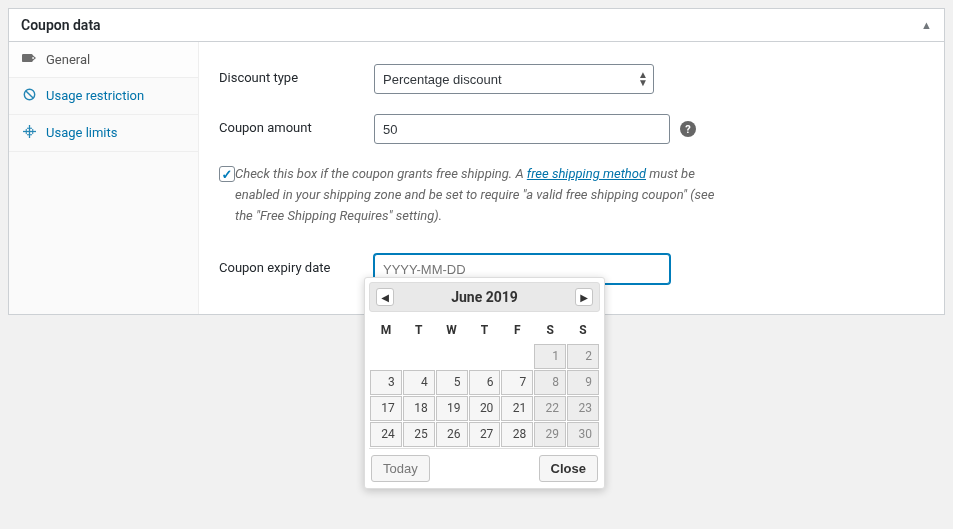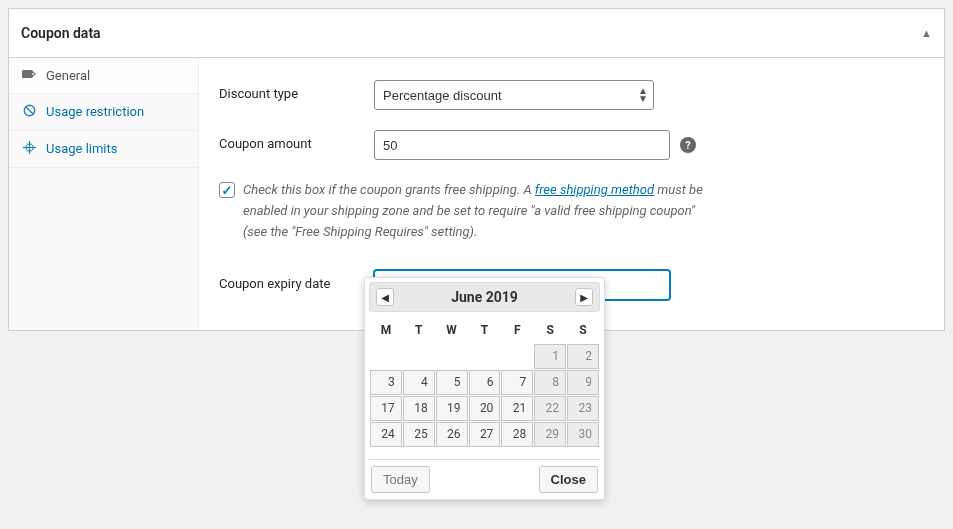--- a/index.html
+++ b/index.html
@@ -11,21 +11,21 @@
     font-size:13px; color:#444;
     padding:8px;
   }
   .panel {
     background:#fff;
     border:1px solid #ccd0d4;
   }
   .panel-header {
     display:flex; align-items:center; justify-content:space-between;
     border-bottom:1px solid #ccd0d4;
-    padding:16px 12px;
+    padding:8px 12px;
   }
   .panel-header h2 { margin:0; font-size:14px; font-weight:600; color:#23282d; }
   .toggle-arrow { color:#72777c; font-size:11px; cursor:pointer; }
   .panel-body { display:flex; }
   .tabs {
     width:190px; flex:0 0 190px;
     background:#fafafa;
     border-right:1px solid #eee;
     padding:0; margin:0; list-style:none;
   }
@@ -72,21 +72,21 @@
     box-shadow:0 0 0 1px #007cba;
     outline:none;
   }
   .help-icon {
     display:inline-flex; align-items:center; justify-content:center;
     width:16px; height:16px; border-radius:50%;
     background:#666; color:#fff;
     font-size:11px; font-weight:700;
     margin-left:10px; cursor:help; vertical-align:middle; margin-top:7px;
   }
-  .checkbox-wrap { display:flex; align-items:flex-start; gap:8px; }
+  .checkbox-wrap { display:flex; align-items:flex-start; }
   .checkbox {
     width:16px; height:16px; flex:0 0 16px;
     border:1px solid #7e8993; border-radius:3px;
     display:flex; align-items:center; justify-content:center;
     cursor:pointer; margin-top:2px; background:#fff;
   }
   .checkbox.checked::after {
     content:"✓"; color:#007cba; font-size:13px; font-weight:700; line-height:1;
   }
   .desc { color:#666; font-style:italic; line-height:1.6; }
@@ -140,21 +140,21 @@
   .dp-grid td.today a {
     background:#fffa90;
     border-color:#dad55e;
     color:#333;
   }
   .dp-grid td.empty { background:transparent; }
   .dp-footer {
     display:flex; justify-content:space-between;
     padding:6px 2px 2px 2px;
     border-top:1px solid #ddd;
-    margin-top:11px;
+    margin-top:0;
   }
   .dp-btn {
     padding:5px 11px;
     border:1px solid #c5c5c5;
     border-radius:3px;
     background:#f6f6f6;
     color:#333; font-size:13px;
     cursor:pointer;
   }
   .dp-btn.secondary { color:#777; }

